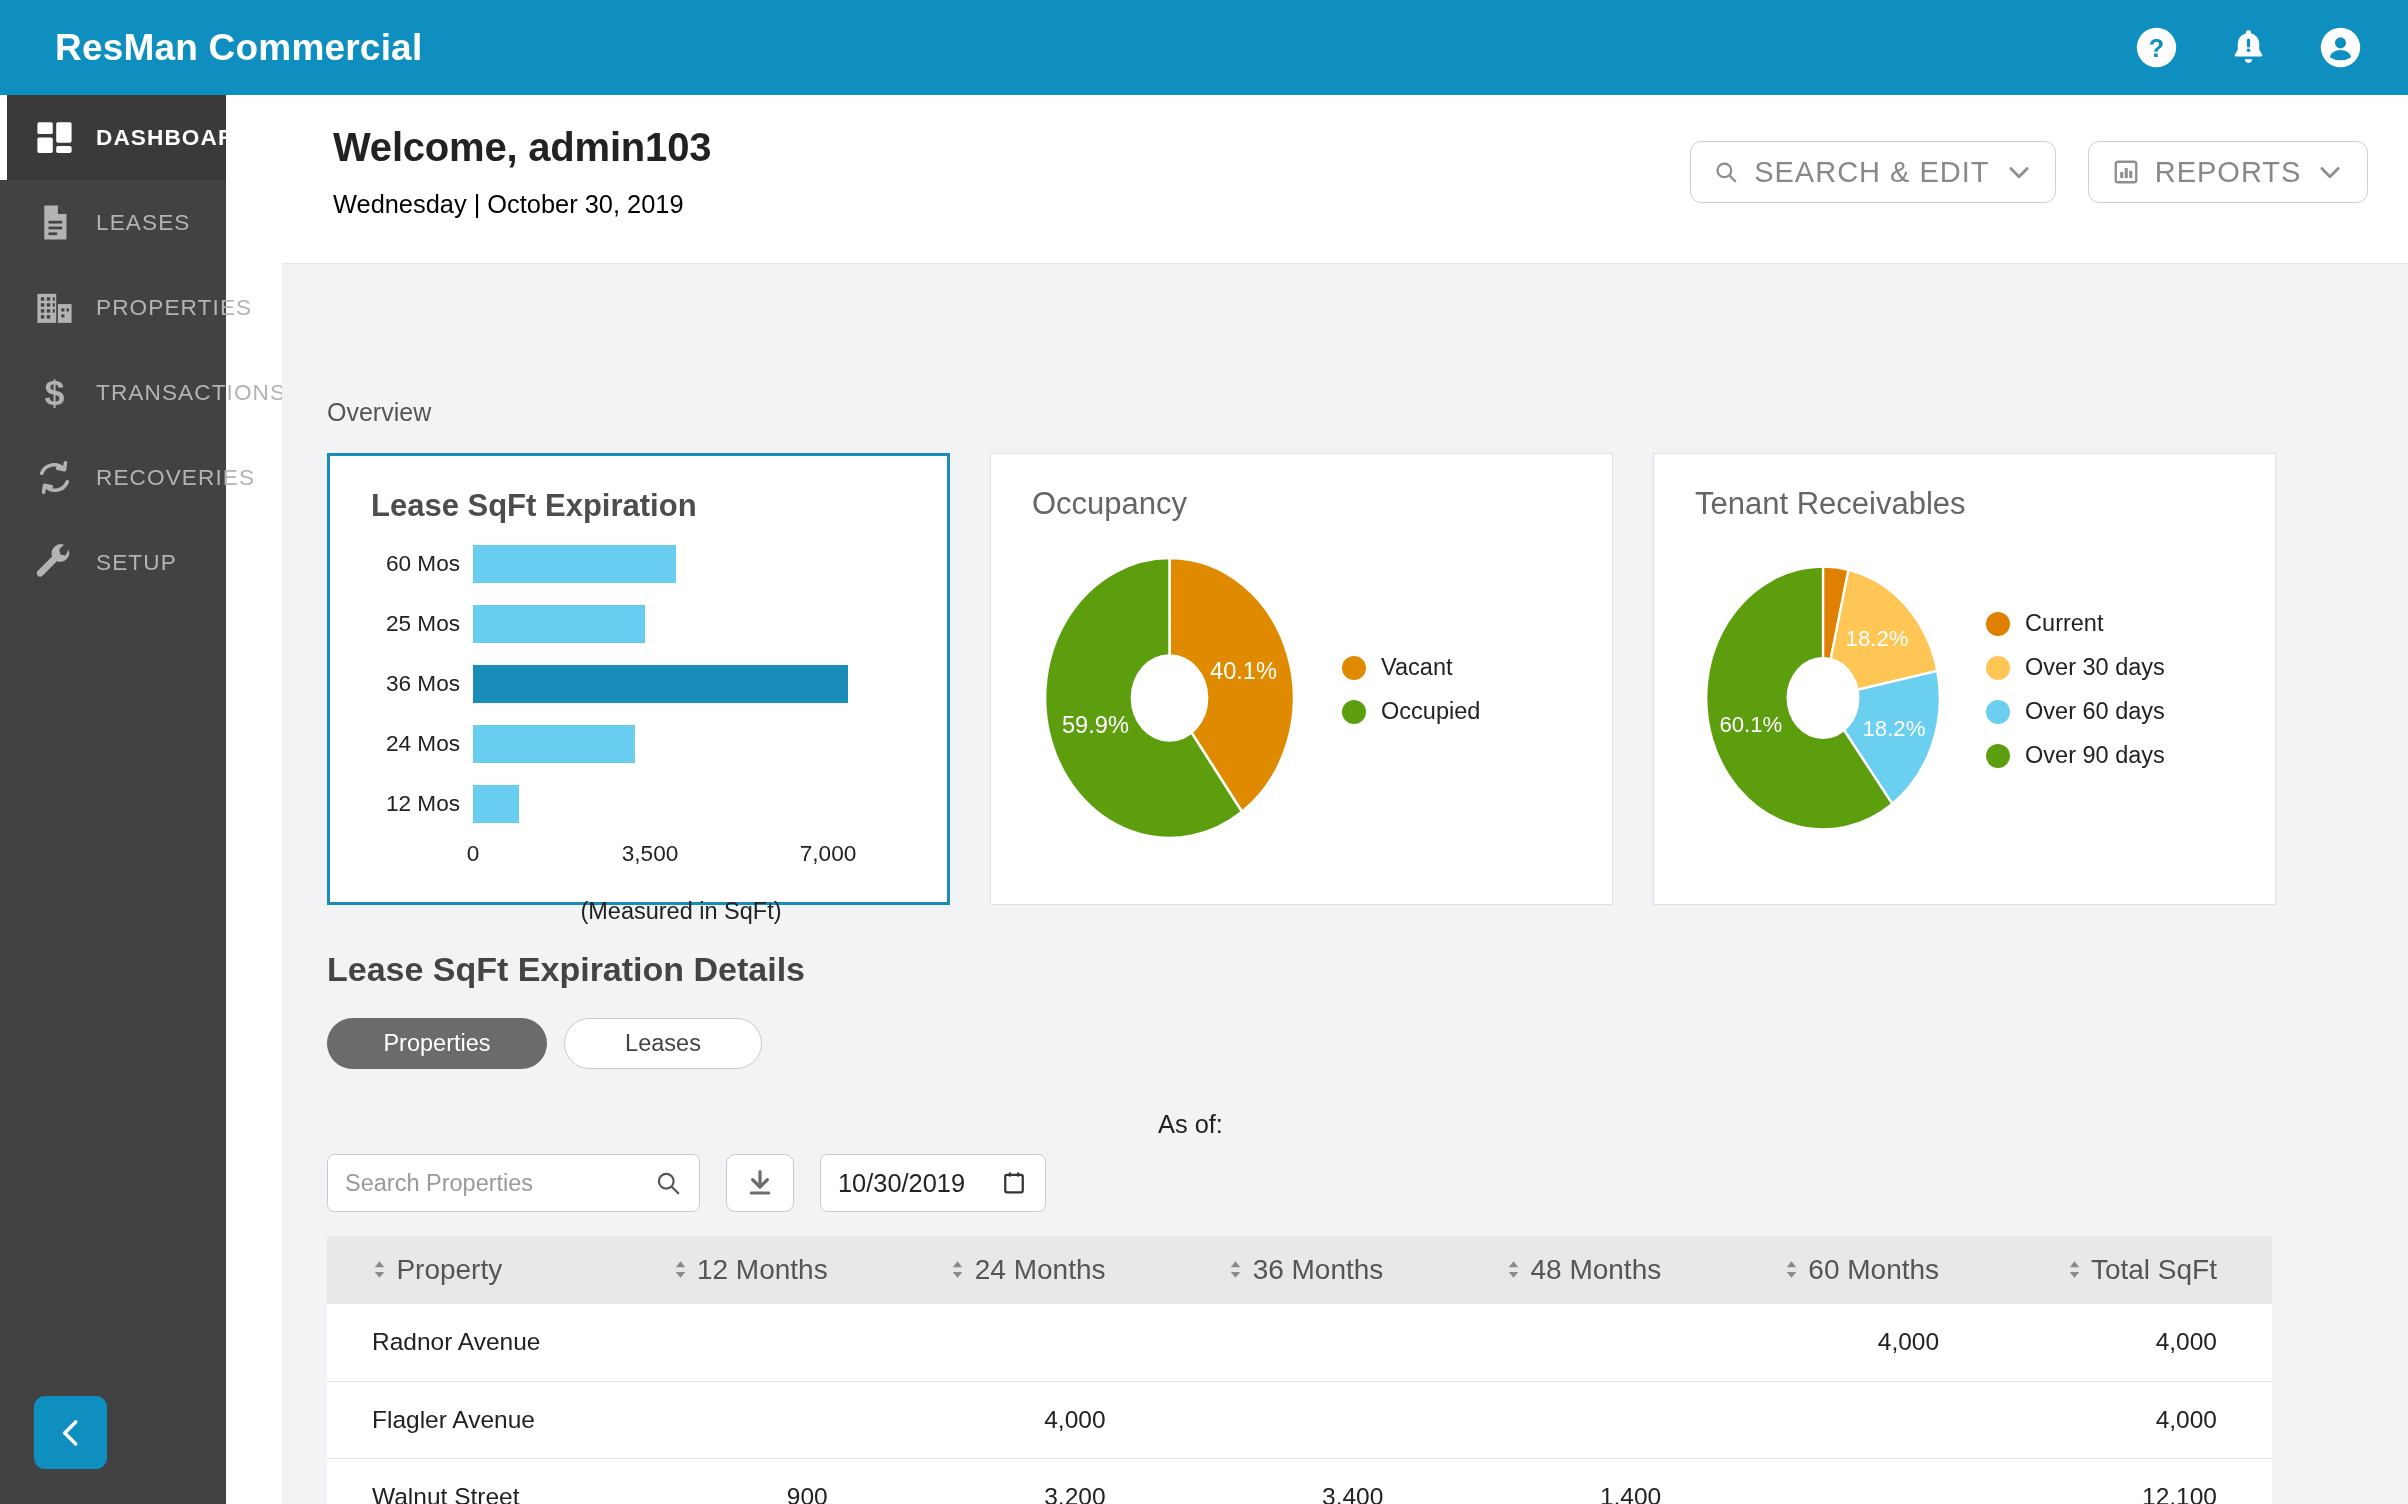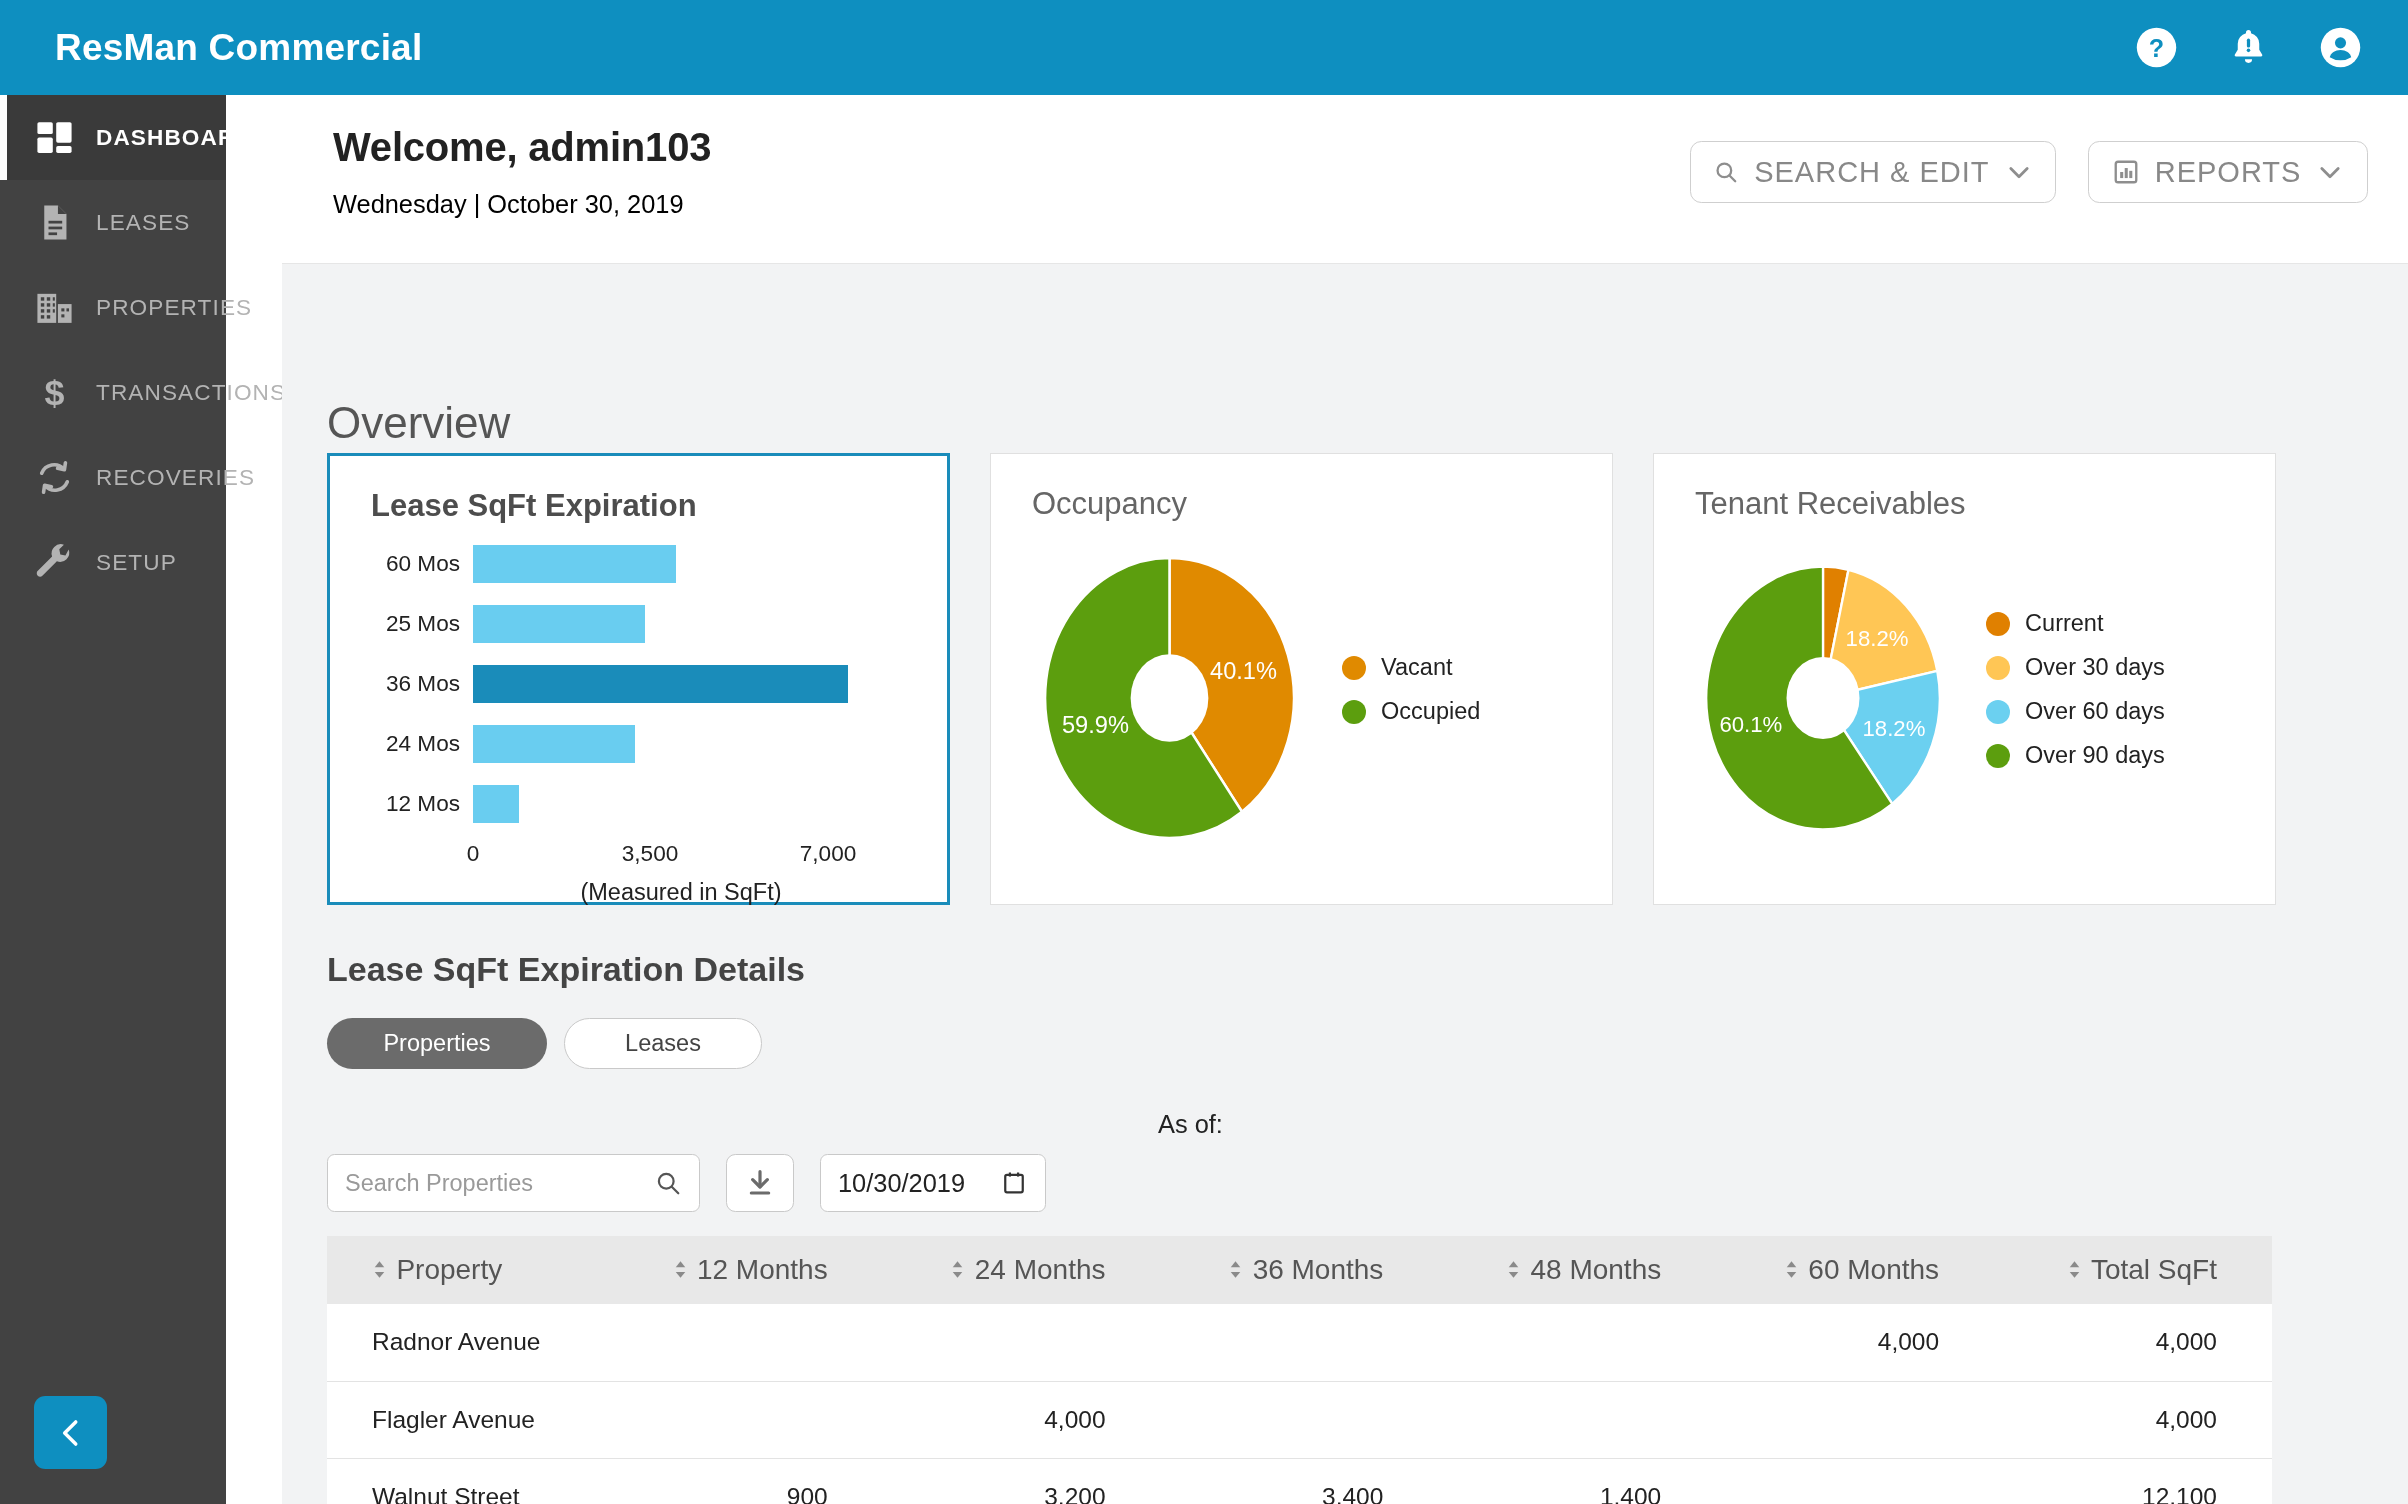--- a/index.html
+++ b/index.html
@@ -68,21 +68,21 @@
   .pillbtn {
     display: flex; align-items: center; gap: 15px;
     height: 62px; padding: 0 22.6px; border: 1.9px solid #cfcfcf; border-radius: 11.3px;
     background: #fff; cursor: pointer;
   }
   .pillbtn .lbl { font-size: 29px; color: #888; letter-spacing: 1px; }
   .pillbtn svg { display: block; }
 
   
   .section-title {
-    font-size: 44px; color: #555; font-weight: 500;
+    font-size: 25px; color: #555; font-weight: 500;
   }
   #overview-title { position: absolute; left: 45px; top: 303px; }
 
   .cards { position: absolute; left: 45px; top: 358px; display: flex; gap: 40px; }
   .card {
     width: 623px; height: 452px; background: #fff;
     border: 0.9px solid #e0e0e0;
   }
   .card.selected { border: 3.8px solid #1a8cba; }
   .card-title { font-size: 31px; color: #666; padding: 32px 0 0 41px; font-weight: 400; }
@@ -93,21 +93,21 @@
   .bar-row { display: flex; align-items: center; height: 45px; margin-bottom: 15px; }
   .bar-label {
     width: 143px; text-align: right; padding-right: 13px;
     font-size: 22.6px; color: #222;
   }
   .bar-track { position: relative; height: 38px; flex: 1; }
   .bar-fill { height: 38px; background: #69cdf0; }
   .bar-fill.hl { background: #1a8cba; }
   .axis { position: relative; margin-left: 143px; height: 34px; width: 395px; }
   .axis span { position: absolute; font-size: 22.6px; color: #222; transform: translateX(-50%); }
-  .axis-caption { text-align: center; font-size: 23.5px; color: #222; margin-top: 4px; padding-left: 85px;}
+  .axis-caption { text-align: center; font-size: 23.5px; color: #222; margin-top: 23px; padding-left: 85px;}
 
   
   .donut-wrap { display: flex; align-items: center; padding: 11.3px 0 0 22.6px; }
   .legend { margin-left: 17px; }
   .legend-row { display: flex; align-items: center; margin-bottom: 17px; }
   .legend-dot { width: 24.5px; height: 24.5px; border-radius: 50%; margin-right: 15px; flex: 0 0 24.5px; }
   .legend-label { font-size: 23.5px; color: #222; white-space: nowrap; }
 
   
   #details-title { position: absolute; left: 45px; top: 855px; font-size: 34px; color: #444; font-weight: bold; }

